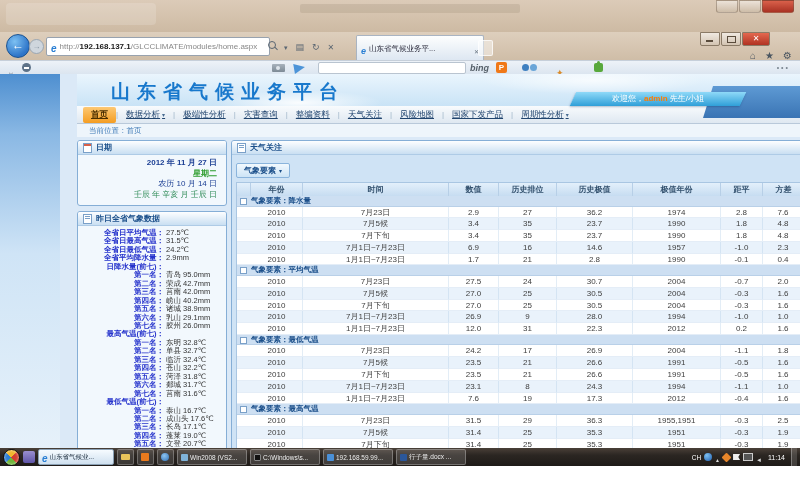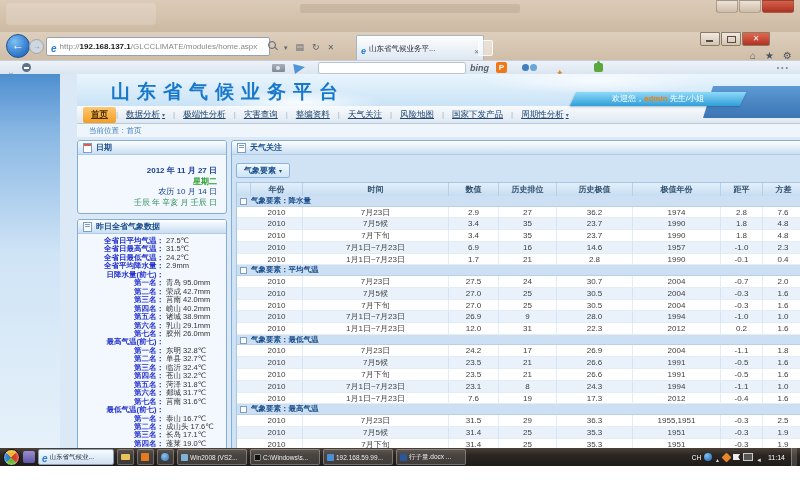--- a/index.html
+++ b/index.html
@@ -107,21 +107,21 @@
   .sidebar{width:150px;flex:none;display:flex;flex-direction:column;gap:5px;}
   .panel{border:1px solid #85aed6;border-radius:3px;background:#f2f8fd;overflow:hidden;}
   .panel-head{height:13px;background:linear-gradient(#fdfeff,#c9dff2);border-bottom:1px solid #aecbe6;
     display:flex;align-items:center;gap:4px;padding:0 5px;font-size:8px;font-weight:bold;color:#1b4f8a;}
   .ph-icon{width:7px;height:8px;background:#fff;border:1px solid #7aa0c8;position:relative;flex:none;}
   .ph-icon.cal::before{content:"";position:absolute;top:0;left:0;right:0;height:2px;background:#d8604a;}
   .ph-icon.doc::before{content:"";position:absolute;top:1px;left:1px;right:1px;height:1px;background:#7aa0c8;box-shadow:0 2px 0 #7aa0c8;}
 
   .cal-body{padding:3px 9px 5px 3px;text-align:right;}
   .cal-line{font-size:8px;line-height:10.5px;white-space:nowrap;}
-  .cal-greg{color:#1c3f94;font-weight:bold;margin-top:8px;}
+  .cal-greg{color:#1c3f94;font-weight:bold;}
   .cal-week{color:#2e9d2e;font-weight:bold;}
   .cal-lunar{color:#1c3f94;}
   .cal-ganzhi{color:#2e8b57;}
 
   .weather-body{padding:3px 4px 4px 0;}
   .w-line{display:flex;line-height:8.45px;font-size:7.5px;white-space:nowrap;}
   .w-label{width:86px;text-align:right;color:#2633cc;font-weight:bold;flex:none;}
   .w-value{color:#333;padding-left:2px;}
 
   .main{flex:1;min-width:0;}

